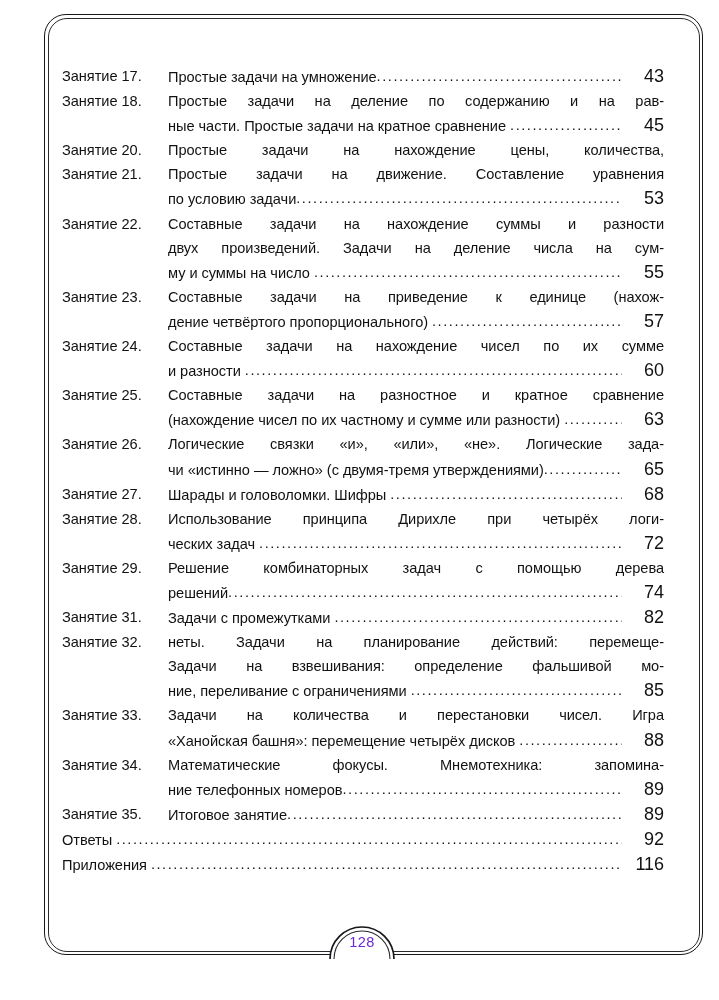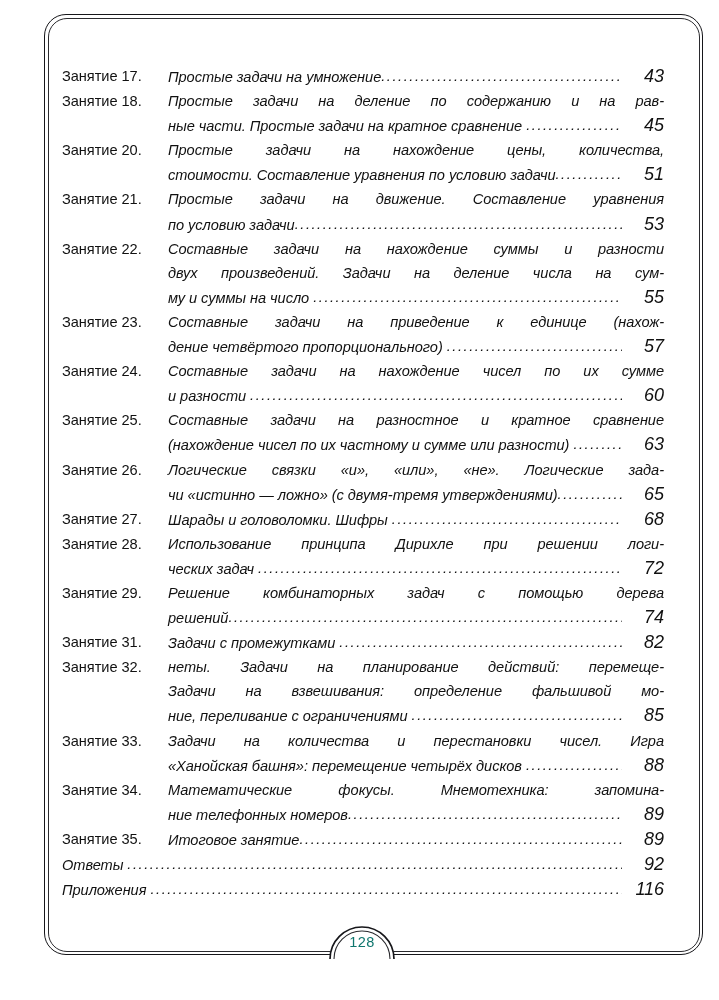--- a/index.html
+++ b/index.html
@@ -58,21 +58,21 @@
     pointer-events: none;
   }
   #footer-arch .arch-num {
     position: absolute;
     left: 0;
     top: 14px;
     width: 68px;
     text-align: center;
     font-size: 14.5px;
     letter-spacing: 0.4px;
-    color: #0f766e;
+    color: #6d28d9;
   }
 
   
   #toc {
     position: absolute;
     left: 62px;
     top: 36px;
     width: 602px;
     margin-top: 28px;
   }
@@ -94,21 +94,20 @@
     min-width: 0;
     font-size: 14.6px;
     line-height: 24.1px;
     text-align: justify;
     text-justify: inter-word;
     letter-spacing: -0.05px;
     position: relative;
   }
   .toc-body > .line {
     display: block;
-    font-style: italic;
   }
   .toc-body > .line.just {
     text-align: justify;
     text-align-last: justify;
   }
   .toc-body > .line.last {
     display: flex;
     align-items: baseline;
     text-align: left;
   }
@@ -171,25 +170,20 @@
           <span class="lead-text">ные части. Простые задачи на кратное сравнение </span>
           <span class="leader"></span>
           <span class="pageno">45</span>
         </span>
       </div>
     </div>
     <div class="toc-row">
       <div class="toc-label">Занятие 20.</div>
       <div class="toc-body">
         <span class="line just">Простые задачи на нахождение цены, количества,</span>
-        <span class="line last">
-          <span class="lead-text">стоимости. Составление уравнения по условию задачи</span>
-          <span class="leader"></span>
-          <span class="pageno">51</span>
-        </span>
       </div>
     </div>
     <div class="toc-row">
       <div class="toc-label">Занятие 21.</div>
       <div class="toc-body">
         <span class="line just">Простые задачи на движение. Составление уравнения</span>
         <span class="line last">
           <span class="lead-text">по условию задачи</span>
           <span class="leader"></span>
           <span class="pageno">53</span>
@@ -258,21 +252,21 @@
         <span class="line last">
           <span class="lead-text">Шарады и головоломки. Шифры </span>
           <span class="leader"></span>
           <span class="pageno">68</span>
         </span>
       </div>
     </div>
     <div class="toc-row">
       <div class="toc-label">Занятие 28.</div>
       <div class="toc-body">
-        <span class="line just">Использование принципа Дирихле при решении логи-</span>
+        <span class="line just">Использование принципа Дирихле при четырёх логи-</span>
         <span class="line last">
           <span class="lead-text">ческих задач </span>
           <span class="leader"></span>
           <span class="pageno">72</span>
         </span>
       </div>
     </div>
     <div class="toc-row">
       <div class="toc-label">Занятие 29.</div>
       <div class="toc-body">

